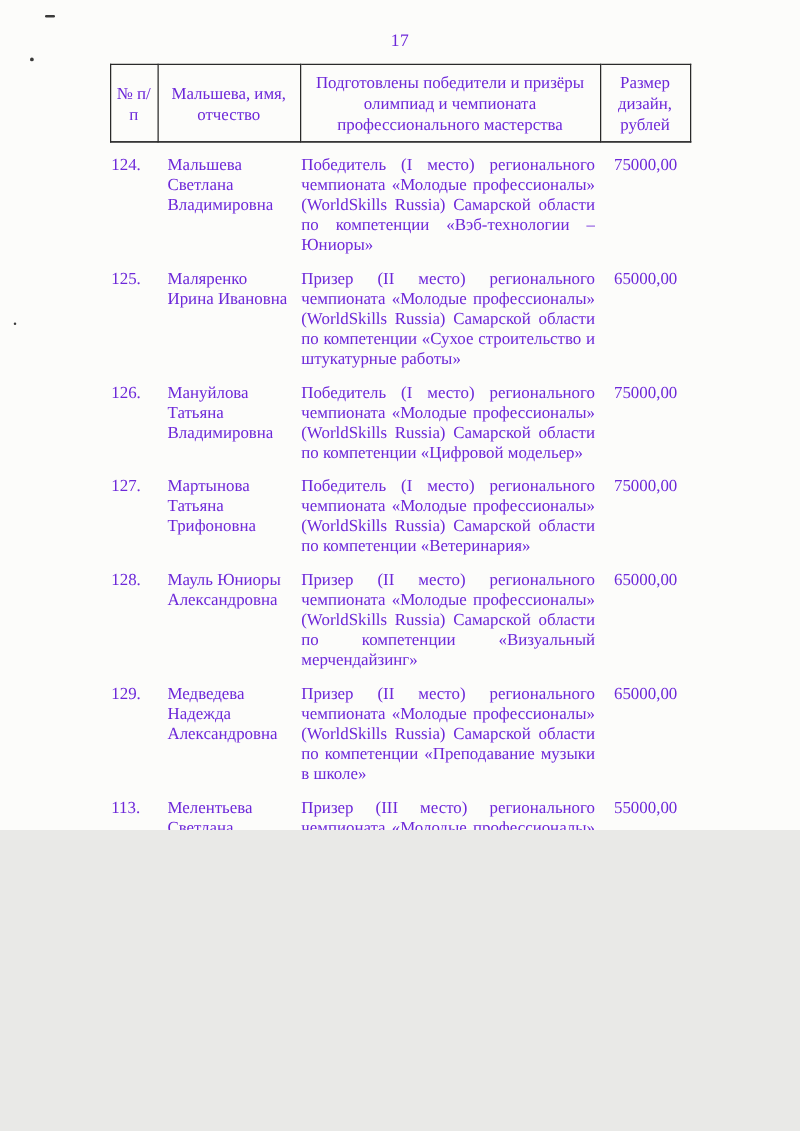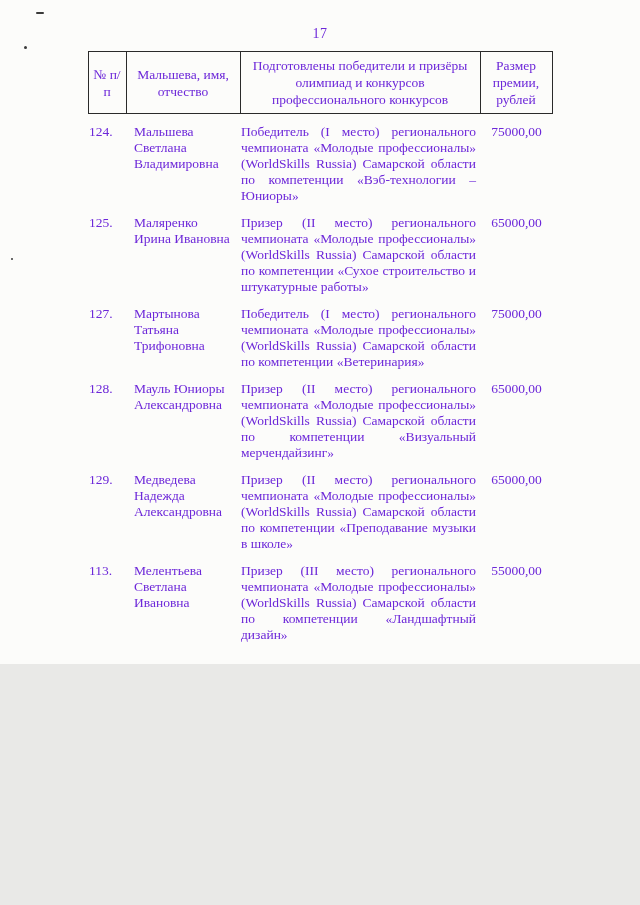--- a/index.html
+++ b/index.html
@@ -86,36 +86,42 @@
     <colgroup>
       <col class="c-num">
         <col class="c-name">
         <col class="c-desc">
         <col class="c-amount">
     </colgroup>
     <thead>
       <tr>
         <th>№ п/п</th>
         <th>Мальшева, имя, отчество</th>
-        <th>Подготовлены победители и призёры олимпиад и конкурсов профессионального конкурсов</th>
-        <th>Размер премии, рублей</th>
+        <th>Подготовлены победители и призёры олимпиад и чемпионата профессионального мастерства</th>
+        <th>Размер дизайн, рублей</th>
       </tr>
     </thead>
     <tbody>
       <tr>
         <td class="cell-num">124.</td>
         <td class="cell-name">Мальшева Светлана Владимировна</td>
         <td class="cell-desc">Победитель (I место) регионального чемпионата «Молодые профессионалы» (WorldSkills Russia) Самарской области по компетенции «Вэб-технологии – Юниоры»</td>
         <td class="cell-amount">75000,00</td>
       </tr>
       <tr>
         <td class="cell-num">125.</td>
         <td class="cell-name">Маляренко Ирина Ивановна</td>
         <td class="cell-desc">Призер (II место) регионального чемпионата «Молодые профессионалы» (WorldSkills Russia) Самарской области по компетенции «Сухое строительство и штукатурные работы»</td>
         <td class="cell-amount">65000,00</td>
+      </tr>
+      <tr>
+        <td class="cell-num">126.</td>
+        <td class="cell-name">Мануйлова Татьяна Владимировна</td>
+        <td class="cell-desc">Победитель (I место) регионального чемпионата «Молодые профессионалы» (WorldSkills Russia) Самарской области по компетенции «Цифровой модельер»</td>
+        <td class="cell-amount">75000,00</td>
       </tr>
       <tr>
         <td class="cell-num">127.</td>
         <td class="cell-name">Мартынова Татьяна Трифоновна</td>
         <td class="cell-desc">Победитель (I место) регионального чемпионата «Молодые профессионалы» (WorldSkills Russia) Самарской области по компетенции «Ветеринария»</td>
         <td class="cell-amount">75000,00</td>
       </tr>
       <tr>
         <td class="cell-num">128.</td>
         <td class="cell-name">Мауль Юниоры Александровна</td>

